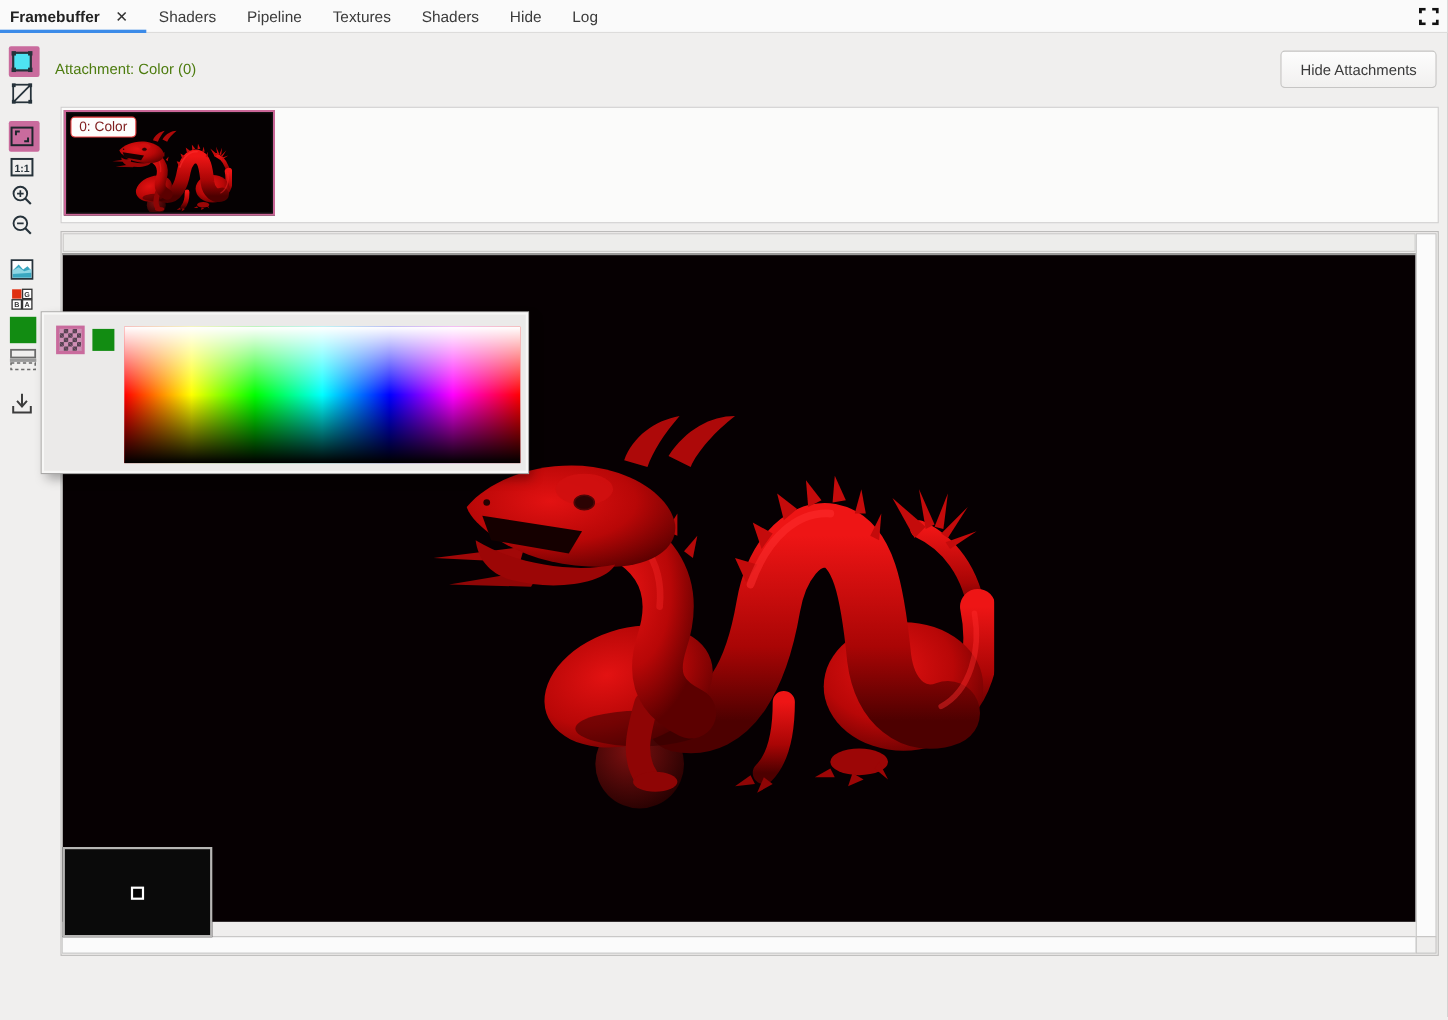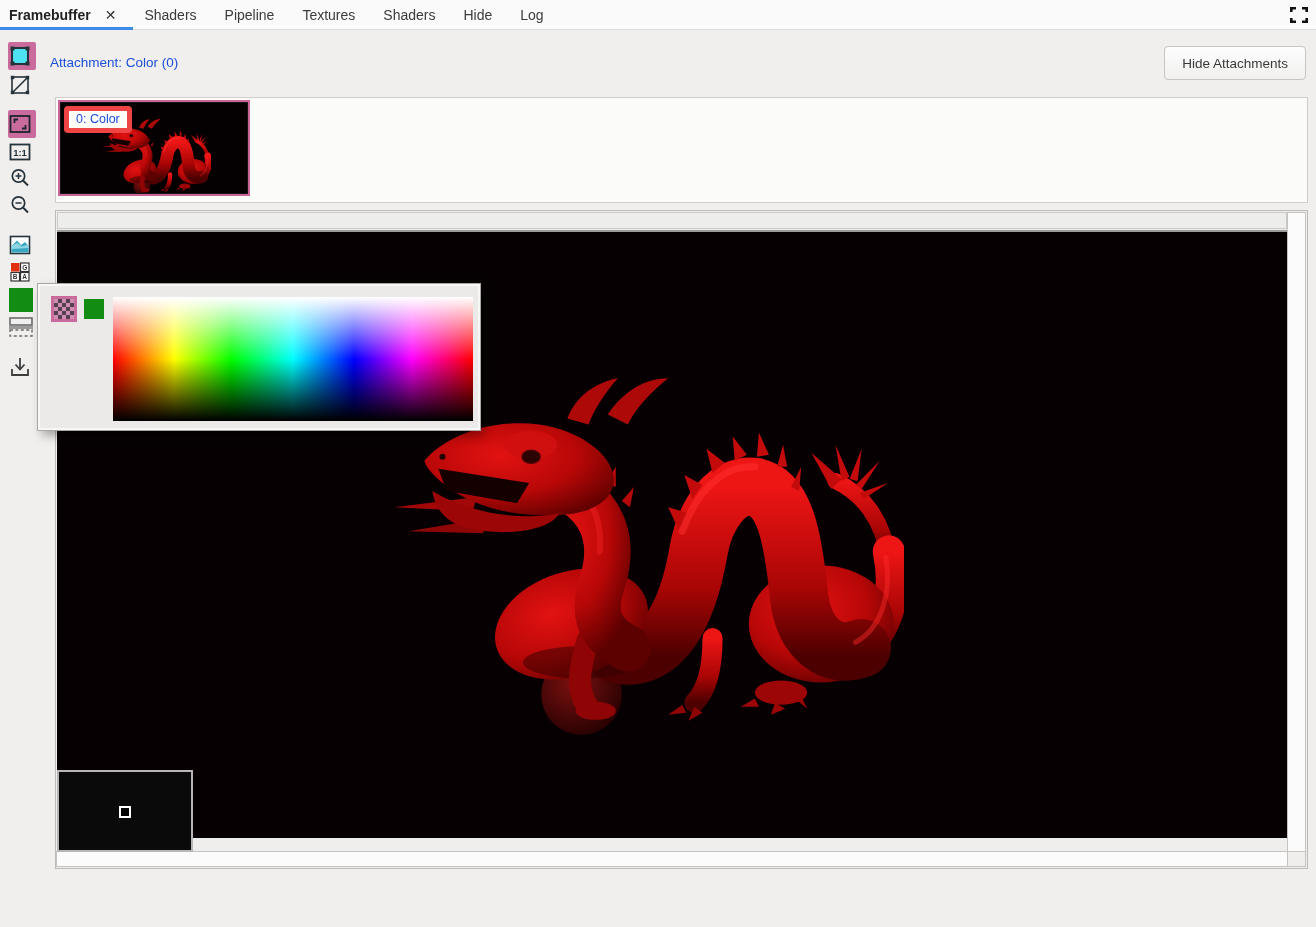--- a/index.html
+++ b/index.html
@@ -15,42 +15,42 @@
     background:#fafafa; border-bottom:1px solid #dddcdb;
     display:flex; align-items:center;
   }
   .tab { display:flex; align-items:center; gap:14px; padding:17px 14px; height:30px;
          font-size:14px; color:#3b3b3b; cursor:default; }
   .tab:first-child { padding-left:9px; font-weight:bold; color:#222; }
   .tab .close { font-size:14px; font-weight:normal; color:#333; line-height:1; }
   .tab-underline { position:absolute; left:0; top:27px; width:133px; height:3px; }
   .fullscreen-btn { position:absolute; right:8px; top:7px; width:18px; height:16px; }
   
-  .attach-label { position:absolute; left:50px; top:55px; font-size:13.5px; color:#1d4ed8; }
+  .attach-label { position:absolute; left:50px; top:55px; font-size:13.5px; color:#4d7c0f; }
   .hide-attach-btn {
     position:absolute; right:10px; top:46px; height:34px; padding:0 17px;
     border:1px solid #c6c5c4; border-radius:4px;
     background:linear-gradient(#fdfdfd,#f1f0ef);
     font-size:13.5px; color:#3a3a3a; font-family:"Liberation Sans",sans-serif;text-align:right;
   }
   
   .tool { position:absolute; left:8px; width:28px; height:28px;
           display:flex; align-items:center; justify-content:flex-start; border-radius:2px; }
   .tool svg { display:block; }
   .tool.active { background:#c96b9d; }
   
   .attach-strip { position:absolute; left:55px; top:97px; width:1253px; height:106px;
                   background:#fbfbfa; border:1px solid #cfcecd; }
   .thumb { position:absolute; top:2px; }
   .thumb-color { left:2px; width:192px; height:96px; border:2px solid #ca6697; background:#000; }
   .thumb-color .inner { position:absolute; inset:0; border:1px solid #161616; background:#050102; overflow:hidden; }
   .thumb-depth { left:198px; width:192px; height:96px; border:1px solid #1c1c1c; background:#fdfdfd; overflow:hidden; }
   .badge { position:absolute; left:4px; top:4px; z-index:3;
-           background:#fdfdfc; border:5px solid #ef4444; border-radius:4px;
-           padding:1px 7px 2px 7px; font-size:12.5px; color:#1d4ed8; }
+           background:#fdfdfc; border:1px solid #ef4444; border-radius:4px;
+           padding:1px 7px 2px 7px; font-size:12.5px; color:#7f1d1d; }
   .thumb svg { position:absolute; }
   .color-dragon-s { left:38px; top:12px; }
   .depth-dragon-s { left:44px; top:10px; filter:saturate(0) brightness(0.55) contrast(1.25); }
   
   .viewport-frame { position:absolute; left:55px; top:210px; width:1253px; height:659px;
                     border:1px solid #bcbbba; background:#efeeed; }
   .top-strip { position:absolute; left:1px; top:1px; width:1230px; height:17px;
                background:#ededeb; border:1px solid #cbcac9; }
   .canvas { position:absolute; left:1px; top:19px; width:1230px; height:608px;
             background:#060002; border-top:2px solid #9b9a99; overflow:hidden; }

